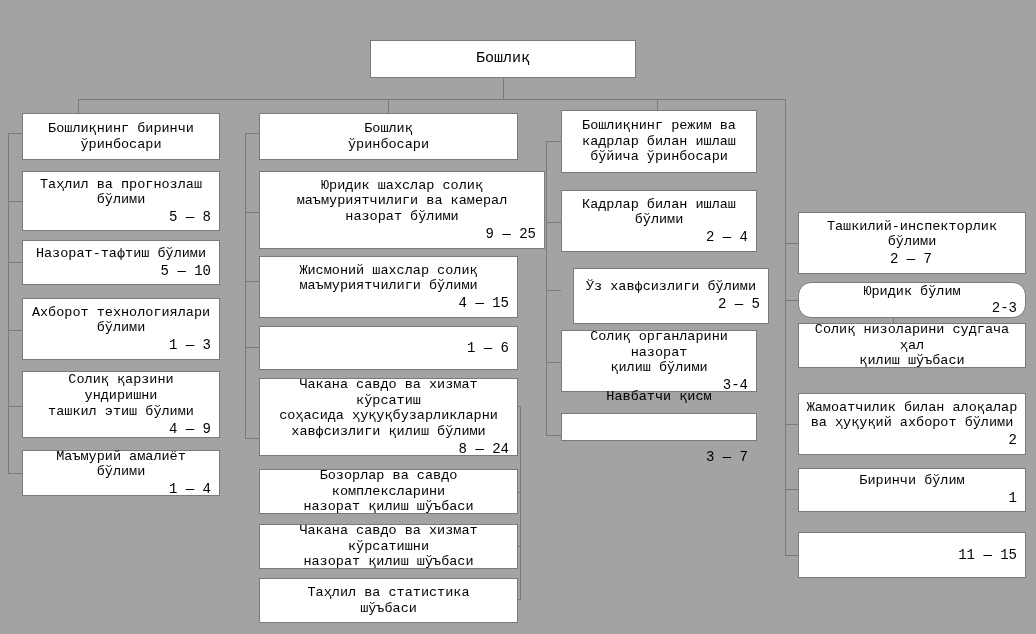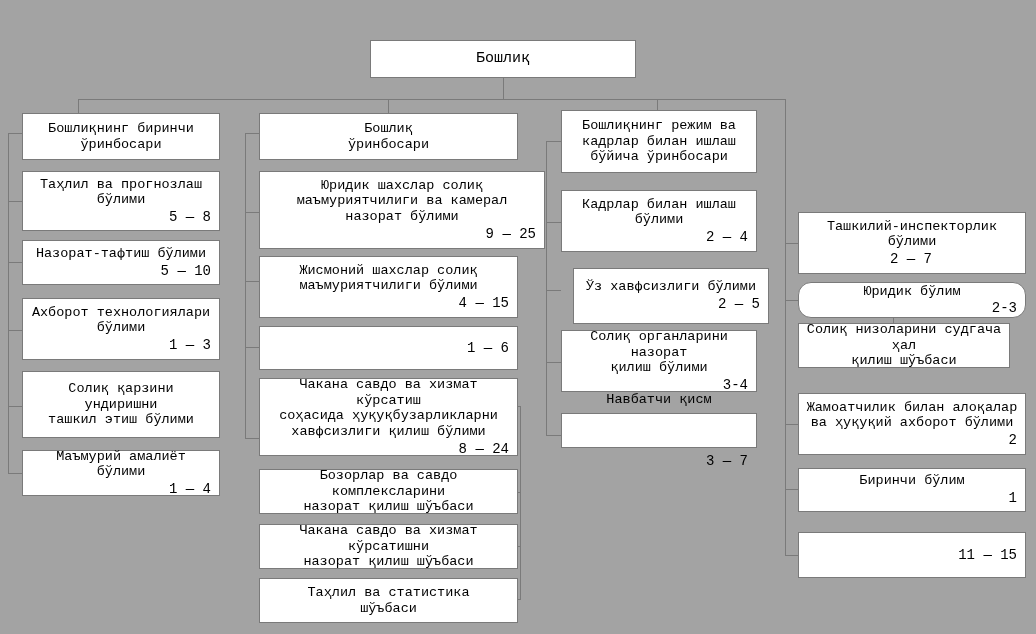--- a/index.html
+++ b/index.html
@@ -118,20 +118,21 @@
     <div class="code">5 — 10</div>
   </div>
   <div class="node" style="left:22px; top:298px; width:198px; height:62px;">
     <div class="title">Ахборот технологиялари
 бўлими</div>
     <div class="code">1 — 3</div>
   </div>
   <div class="node" style="left:22px; top:371px; width:198px; height:67px;">
     <div class="title">Солиқ қарзини ундиришни
 ташкил этиш бўлими</div>
+    <div class="code">4 — 9</div>
   </div>
   <div class="node" style="left:22px; top:450px; width:198px; height:46px;">
     <div class="title">Маъмурий амалиёт бўлими</div>
     <div class="code">1 — 4</div>
   </div>
 
   <div class="node" style="left:259px; top:113px; width:259px; height:47px;">
     <div class="title">Бошлиқ
 ўринбосари</div>
   </div>
@@ -180,35 +181,35 @@
   </div>
   <div class="node" style="left:552px; top:268px; width:196px; height:56px;margin-left:21px;">
     <div class="title">Ўз хавфсизлиги бўлими</div>
     <div class="code">2 — 5</div>
   </div>
   <div class="node" style="left:561px; top:330px; width:196px; height:62px;">
     <div class="title">Солиқ органларини назорат
 қилиш бўлими</div>
     <div class="code">3-4</div>
   </div>
-  <div class="node" style="left:561px; top:413px; width:196px; height:35px;gap:44px;">
+  <div class="node" style="left:561px; top:413px; width:196px; height:28px;gap:44px;">
     <div class="title">Навбатчи қисм</div>
     <div class="code">3 — 7</div>
   </div>
 
   <div class="node" style="left:798px; top:212px; width:228px; height:62px;align-items:center;">
     <div class="title">Ташкилий-инспекторлик
 бўлими</div>
     <div class="code">2 — 7</div>
   </div>
   <div class="node" style="left:798px; top:282px; width:228px; height:36px;border-radius:13px;">
     <div class="title">Юридик бўлим</div>
     <div class="code">2-3</div>
   </div>
-  <div class="node" style="left:798px; top:323px; width:212px; height:45px;">
+  <div class="node" style="left:798px; top:323px; width:228px; height:45px;">
     <div class="title">Солиқ низоларини судгача ҳал
 қилиш шўъбаси</div>
   </div>
   <div class="node" style="left:798px; top:393px; width:228px; height:62px;">
     <div class="title">Жамоатчилик билан алоқалар
 ва ҳуқуқий ахборот бўлими</div>
     <div class="code">2</div>
   </div>
   <div class="node" style="left:798px; top:468px; width:228px; height:44px;">
     <div class="title">Биринчи бўлим</div>

